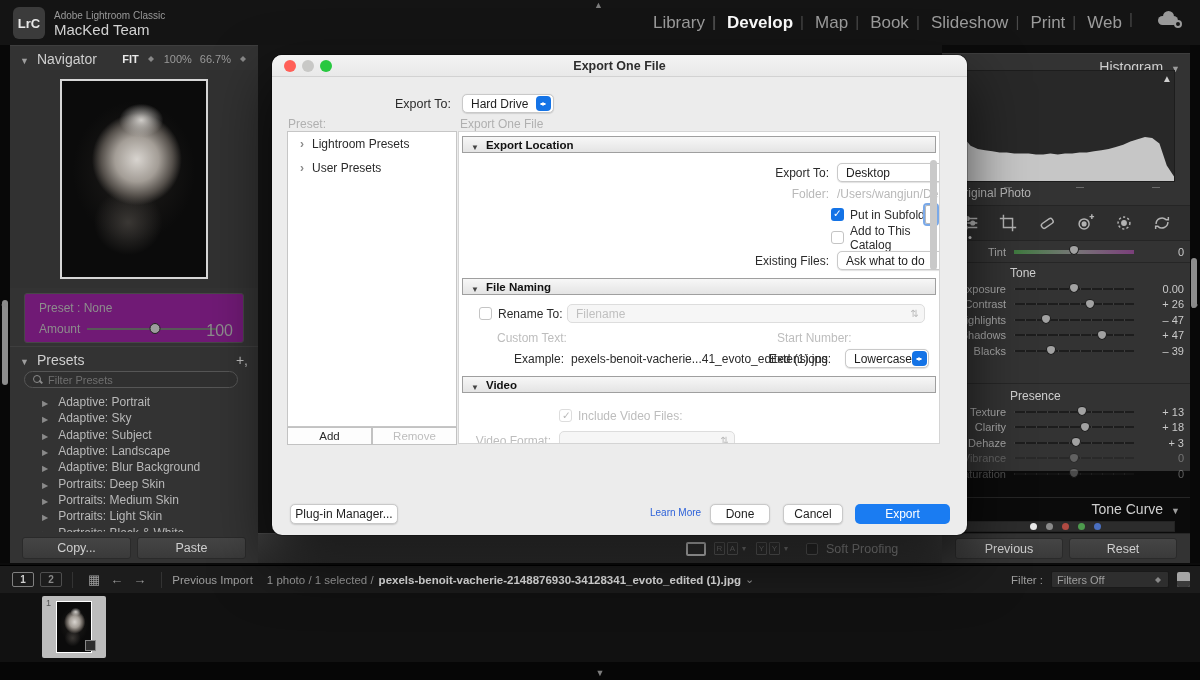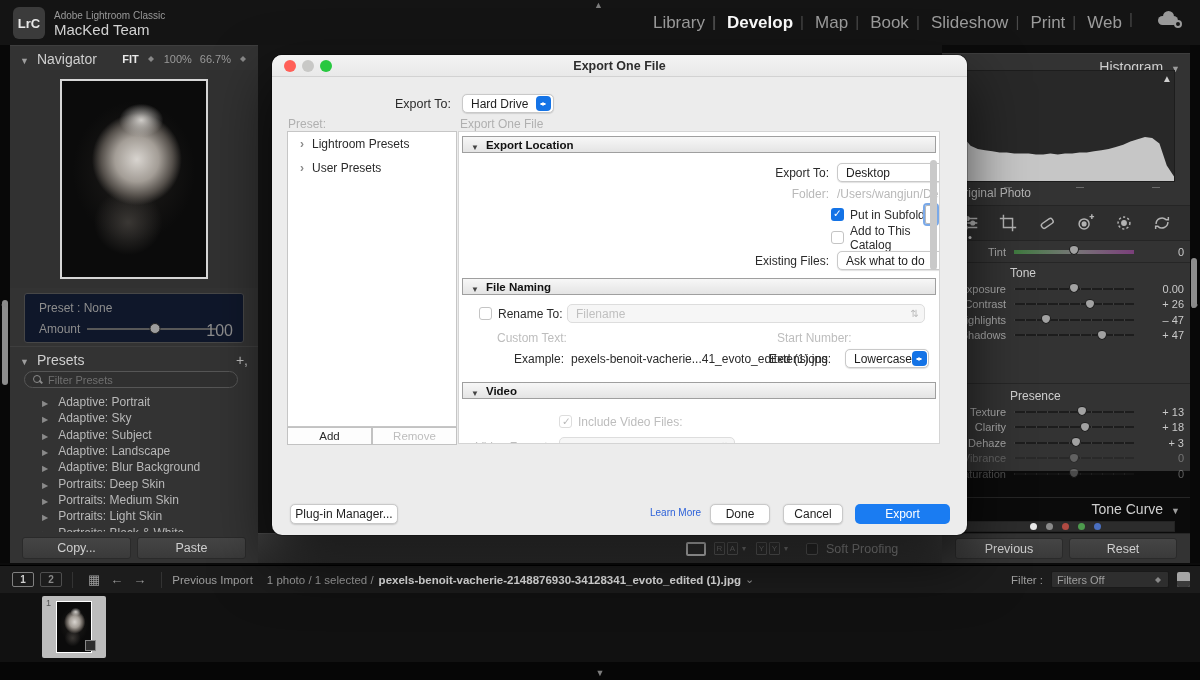--- a/index.html
+++ b/index.html
@@ -47,21 +47,21 @@
   .panel-title{font-size:14px;color:#cfcfcf;}
   .nav-zoom{margin-left:auto;display:flex;align-items:center;gap:8px;font-size:11px;color:#9a9a9a;}
   .nav-fit{color:#e8e8e8;font-weight:bold;}
   .nav-img-area{left:10px;top:70px;width:248px;height:218px;background:#313131;display:flex;align-items:center;justify-content:center;}
   .portrait{background:
       radial-gradient(22% 12% at 55% 20%, #cfccc8 0%, rgba(40,40,40,0) 70%),
       radial-gradient(40% 30% at 52% 40%, #d8d4cf 0%, #a39d96 38%, #55504b 62%, rgba(20,20,20,0) 78%),
       radial-gradient(34% 24% at 46% 72%, #3a3734 0%, rgba(10,10,10,0) 70%),
       radial-gradient(50% 42% at 50% 46%, #201e1c 0%, #0b0b0b 85%), #080808;}
   .nav-photo{width:148px;height:200px;border:2px solid #d6d6d6;}
-  .preset-info{left:24px;top:293px;width:220px;height:50px;background:#0f172a;border:1px solid #474747;border-radius:3px;}
+  .preset-info{left:24px;top:293px;width:220px;height:50px;background:#701a75;border:1px solid #474747;border-radius:3px;}
   .pi-preset{left:14px;top:7px;font-size:12px;color:#8d8d8d;}
   .pi-amount{left:14px;top:28px;font-size:12px;color:#8d8d8d;}
   .pi-value{right:10px;top:28px;font-size:16px;color:#8d8d8d;}
   .pi-track{left:62px;top:34px;width:130px;height:2px;background:#585858;}
   .pi-thumb{top:-5px;width:11px;height:11px;border-radius:50%;background:#9d9d9d;border:1px solid #202020;transform:translateX(-50%);}
   .presets-head{left:10px;top:346px;width:248px;}
   .plus{margin-left:auto;color:#bdbdbd;font-size:14px;}
   .search-pill{left:24px;top:371px;width:214px;height:17px;border:1px solid #565656;border-radius:9px;background:#303030;
     display:flex;align-items:center;gap:6px;padding:0 8px;}
   .mag{width:9px;height:9px;position:relative;flex:0 0 auto;}
@@ -412,20 +412,27 @@
 
       <div class="srow">
         <span class="slabel">Shadows</span>
         <span class="track">
           <span class="thumb" style="left: 73.5%;"></span>
         </span>
         <span class="sval">+ 47</span>
       </div>
 
 
+      <div class="srow">
+        <span class="slabel">Blacks</span>
+        <span class="track">
+          <span class="thumb" style="left: 30.5%;"></span>
+        </span>
+        <span class="sval">– 39</span>
+      </div>
 
   </div>
   <div class="panel-div" style="top:383px"></div>
 
   <div class="abs sec-title" style="left:1010px;top:389px">Presence</div>
   <div class="abs" style="left:948px;top:404px;width:236px">
 
       <div class="srow">
         <span class="slabel">Texture</span>
         <span class="track">
@@ -609,21 +616,21 @@
       <div class="drow">
         <span style="position:absolute;left:55px;color:#2b2b2b">Example:</span>
         <span style="position:absolute;left:112px;color:#2b2b2b">pexels-benoit-vacherie...41_evoto_edited (1).jpg</span>
         <span style="position:absolute;left:310px;color:#2b2b2b">Extensions:</span>
         <span class="mac-dd" style="position:absolute;left:386px;width:84px">
           <span>Lowercase</span>
             <span class="bstep"></span>
         </span>
       </div>
 
-      <div class="sec-head" style="margin-top:13px">
+      <div class="sec-head" style="margin-top:7px">
         <span class="tri-d"></span>
         <span class="t">Video</span>
       </div>
       <div class="drow" style="margin-top:12px">
         <span class="cb dis on" style="position:absolute;left:100px"></span>
         <span style="position:absolute;left:119px;color:#bdbdbd">Include Video Files:</span>
       </div>
       <div class="drow" style="margin-top:4px">
         <span class="rlabel" style="left:0px;width:92px;color:#bdbdbd">Video Format:</span>
         <span class="mac-dd disabled" style="position:absolute;left:100px;width:176px">

